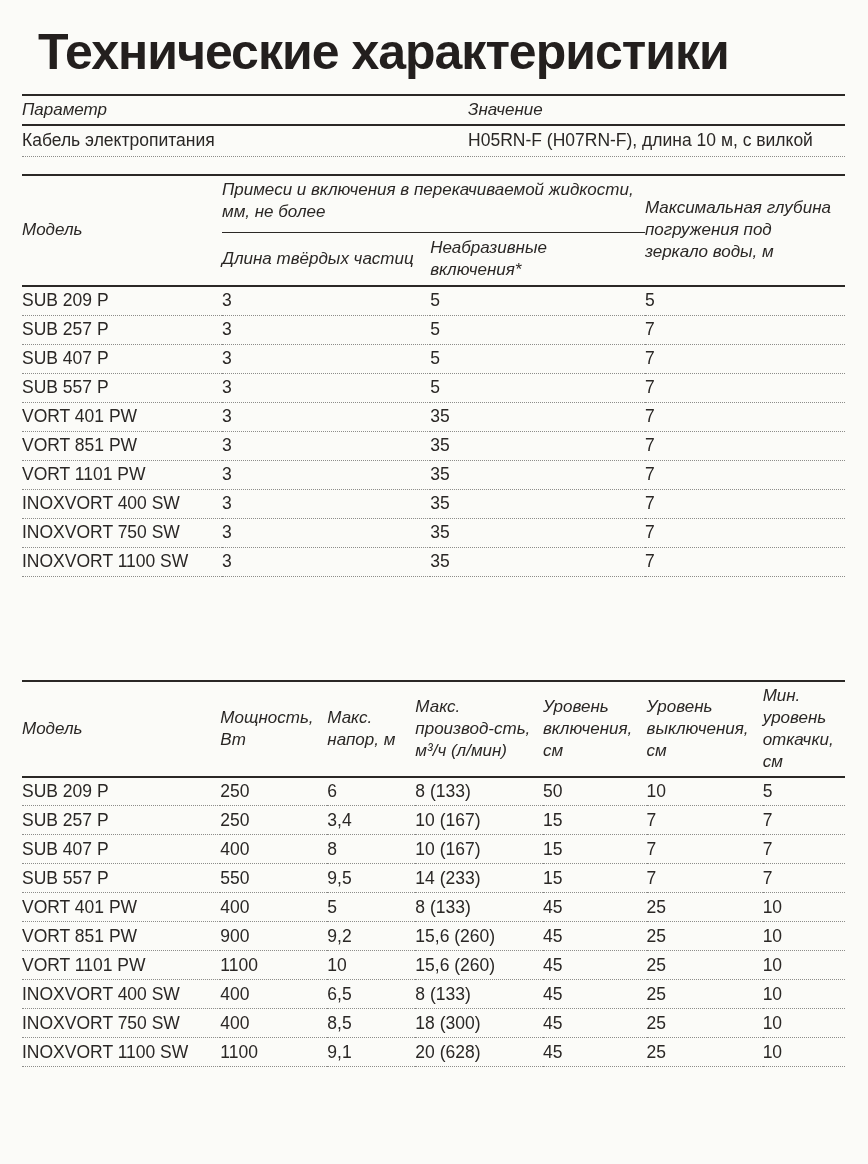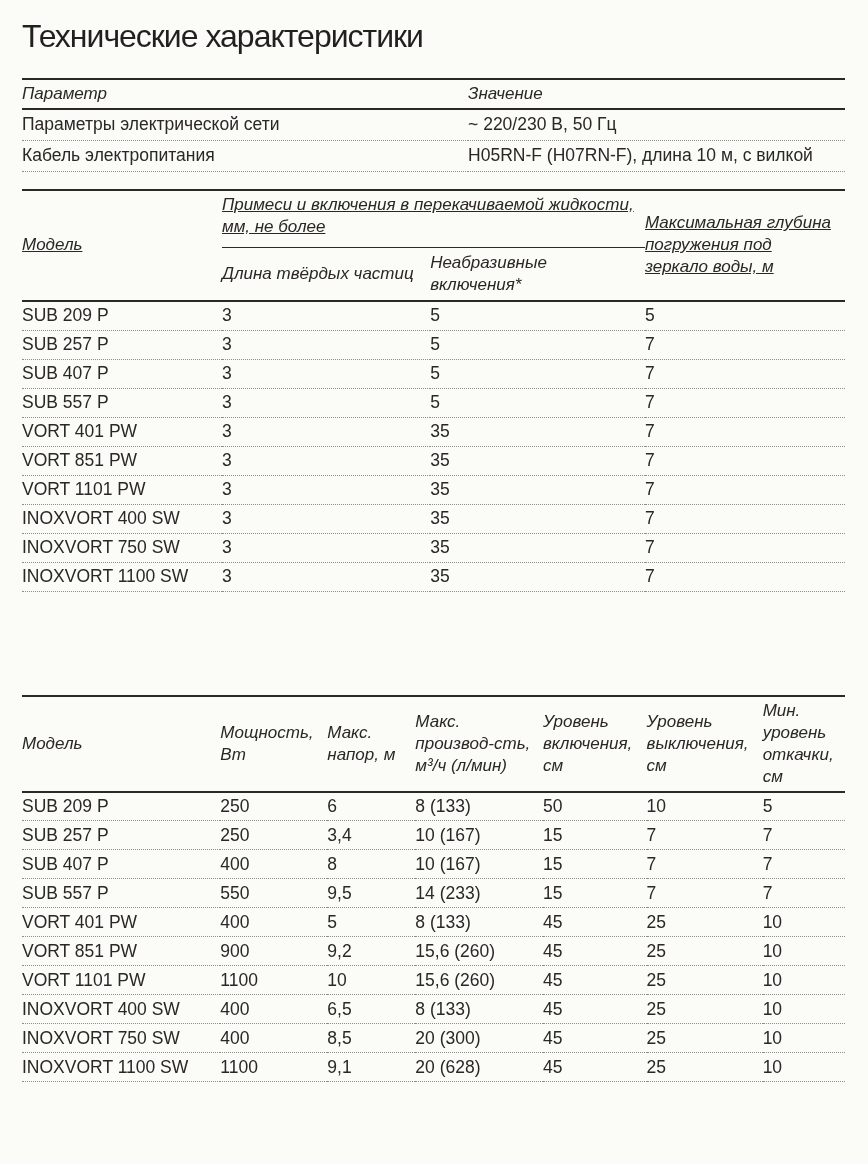--- a/index.html
+++ b/index.html
@@ -12,25 +12,25 @@
     background: #fbfbf8;
     color: #2a2725;
     font-family: "Liberation Sans", sans-serif;
     overflow: hidden;
   }
   .page {
     padding: 13px 23px 0 22px;
     box-sizing: border-box;
   }
   .page-title {
-    font-size: 32px;
-    font-weight: 400;
+    font-size: 50px;
+    font-weight: 700;
     letter-spacing: -1px;
     line-height: 47px;
-    margin: 0;
+    margin: 16px;
     color: #231f1e;
   }
   table {
     width: 100%;
     border-collapse: collapse;
     table-layout: fixed;
   }
   th {
     text-align: left;
     font-style: italic;
@@ -62,21 +62,21 @@
     border-bottom: 2px solid #2b2826;
     height: 28px;
     box-sizing: border-box;
   }
   .t1 td { height: 31px; }
   
   .t2 {
     margin-top: 17px;
     border-top: 2px solid #2b2826;
   }
-  .t2 thead tr.group-row th { height: 44px; box-sizing: border-box; text-decoration: underline; }
+  .t2 thead tr.group-row th { height: 44px; box-sizing: border-box; }
   .t2 thead tr.sub-row th { height: 54px; box-sizing: border-box; }
   .t2 thead th.hb { border-bottom: 2px solid #2b2826; }
   .t2 thead th.group-span { border-bottom: 1.5px solid #2b2826; vertical-align: bottom; padding-bottom: 9px; }
   
   .t3 {
     margin-top: 103px;
     border-top: 2px solid #2b2826;
   }
   .t3 thead th {
     border-bottom: 2px solid #2b2826;
@@ -97,24 +97,20 @@
       <col style="width:54.2%">
       <col style="width:45.8%">
     </colgroup>
     <thead>
       <tr>
         <th>Параметр</th>
         <th>Значение</th>
       </tr>
     </thead>
     <tbody>
-        <tr>
-          <td>Параметры электрической сети</td>
-          <td>~ 220/230 В, 50 Гц</td>
-        </tr>
         <tr>
           <td>Кабель электропитания</td>
           <td>H05RN-F (H07RN-F), длина 10 м, с вилкой</td>
         </tr>
       </tbody>
   </table>
 
   <table class="t2">
     <colgroup>
       <col style="width:24.3%">
@@ -288,21 +284,21 @@
           <td>6,5</td>
           <td>8 (133)</td>
           <td>45</td>
           <td>25</td>
           <td>10</td>
         </tr>
         <tr>
           <td>INOXVORT 750 SW</td>
           <td>400</td>
           <td>8,5</td>
-          <td>20 (300)</td>
+          <td>18 (300)</td>
           <td>45</td>
           <td>25</td>
           <td>10</td>
         </tr>
         <tr>
           <td>INOXVORT 1100 SW</td>
           <td>1100</td>
           <td>9,1</td>
           <td>20 (628)</td>
           <td>45</td>

